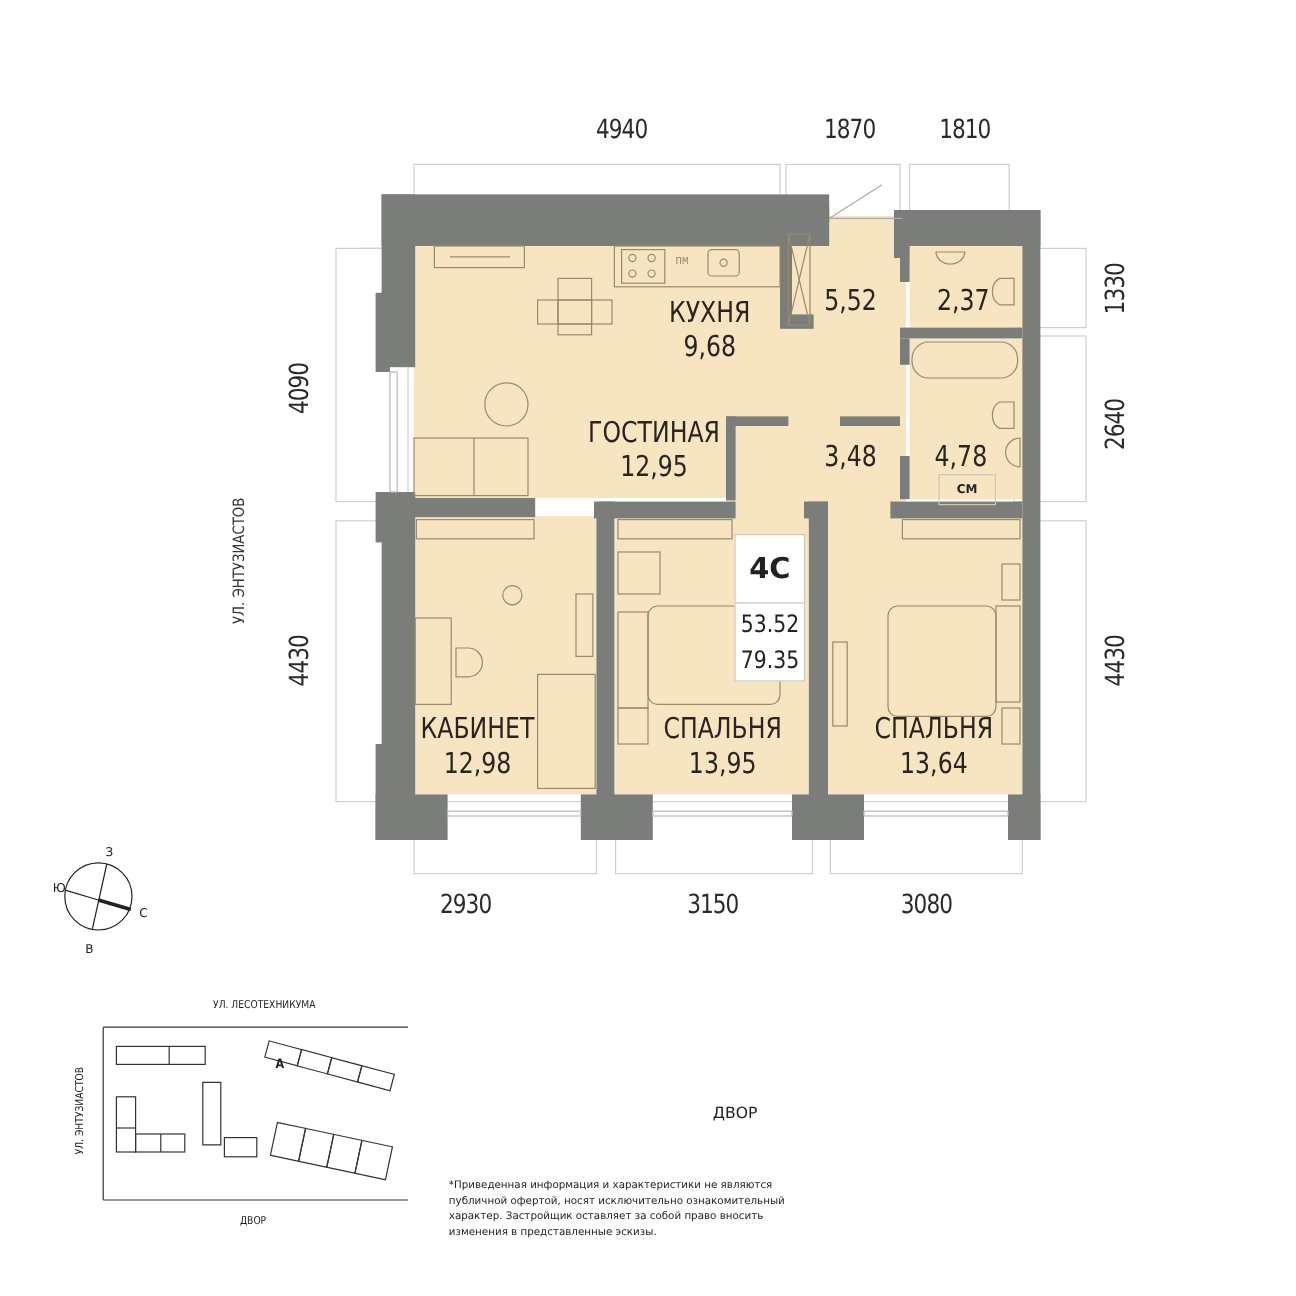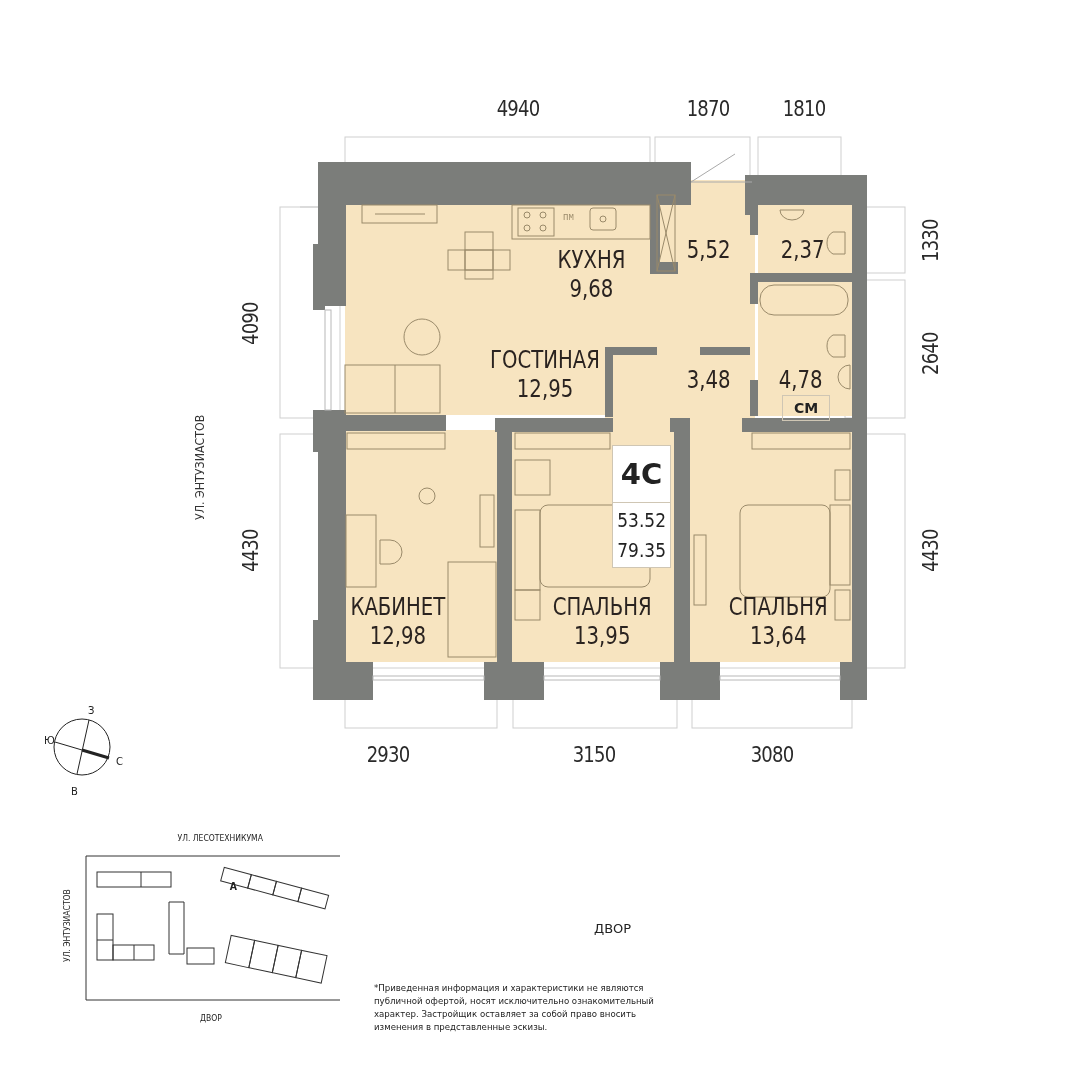--- a/index.html
+++ b/index.html
@@ -12,24 +12,24 @@
            letter-spacing:-1px; white-space:nowrap; }
   .room-label { position:absolute; text-align:center; font-family:"DejaVu Sans", sans-serif;
                 color:#2a2320; line-height:1.2; white-space:nowrap; transform:scaleX(0.82); }
   .room-name { font-size:24px; display:block; }
   .room-area { font-size:24px; display:block; }
   .area-only { font-size:24px; }
   .street-v { position:absolute; font-family:"DejaVu Sans", sans-serif; font-size:13px; color:#333;
               transform:rotate(-90deg) scaleX(0.85); transform-origin:left top; white-space:nowrap; }
   .badge { position:absolute; left:612px; left:612px; top:445px; width:57px; background:#fff; border:1px solid #cfc6b4; }
   .badge .code { height:56px; display:flex; align-items:center; justify-content:center;
-                 font-family:"DejaVu Sans", sans-serif; font-weight:bold; font-size:29px; border-bottom:1px solid #cfc6b4; }
+                 font-family:"DejaVu Sans", sans-serif; font-weight:bold; font-size:24px; border-bottom:1px solid #cfc6b4; }
   .badge .val { font-family:"DejaVu Sans", sans-serif; font-size:20px; text-align:center; line-height:1.3; padding:4px 0; transform:scaleX(0.85); }
   .cm-box { position:absolute; left:782px; top:395px; width:46px; height:24px; border:1px solid #cfc6b4;
-            font-family:"DejaVu Sans", sans-serif; font-size:14px; font-weight:bold; display:flex; align-items:center; justify-content:center; }
+            font-family:"DejaVu Sans", sans-serif; font-size:10px; font-weight:bold; display:flex; align-items:center; justify-content:center; }
   .compass-lbl { position:absolute; font-family:"DejaVu Sans", sans-serif; font-size:10px; color:#222; }
   .mini { position:absolute; left:46px; top:820px; width:312px; height:216px;
           background:linear-gradient(135deg, #c9e0f4 0%, #d3d3ee 45%, #f0d3e2 100%); }
   .mini-lbl { position:absolute; font-family:"DejaVu Sans", sans-serif; font-size:9px; color:#222; white-space:nowrap; transform:scaleX(0.85); }
   .yard { position:absolute; left:594px; top:921px; font-family:"DejaVu Sans", sans-serif; font-size:13px; color:#222; }
   .disclaimer { position:absolute; left:374px; top:982px; width:290px; font-family:"DejaVu Sans", sans-serif;
                 font-size:8.6px; line-height:13px; color:#222; }
   .watermark { position:absolute; left:40px; top:1022px; font-family:"DejaVu Sans", sans-serif; font-size:26px;
                font-weight:bold; color:rgba(255,255,255,0.75); letter-spacing:1px; }
 </style>

